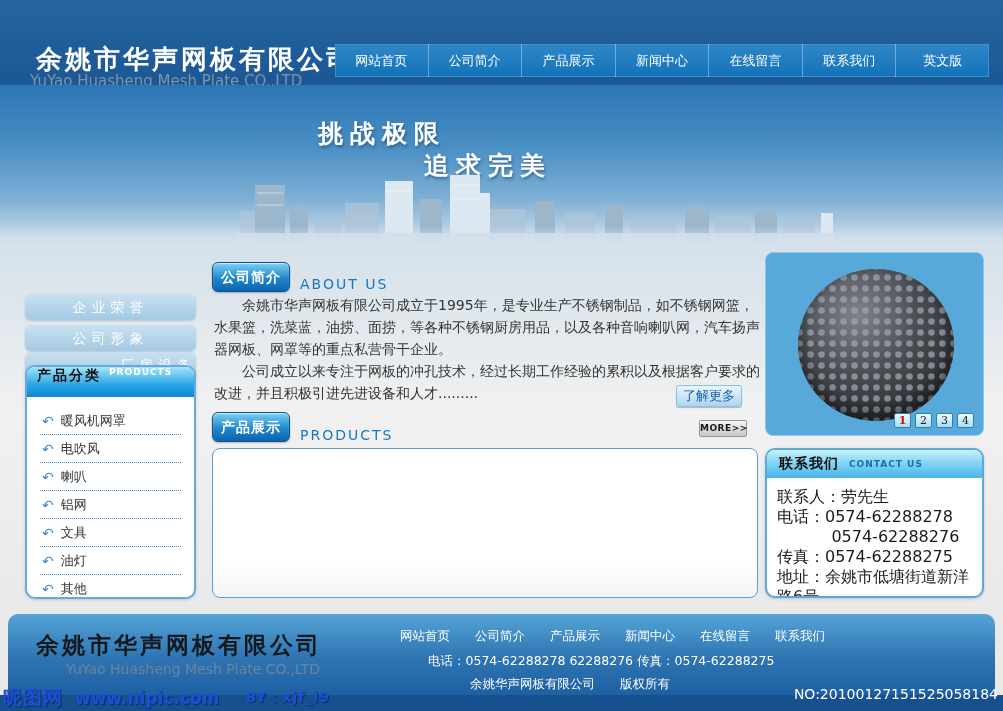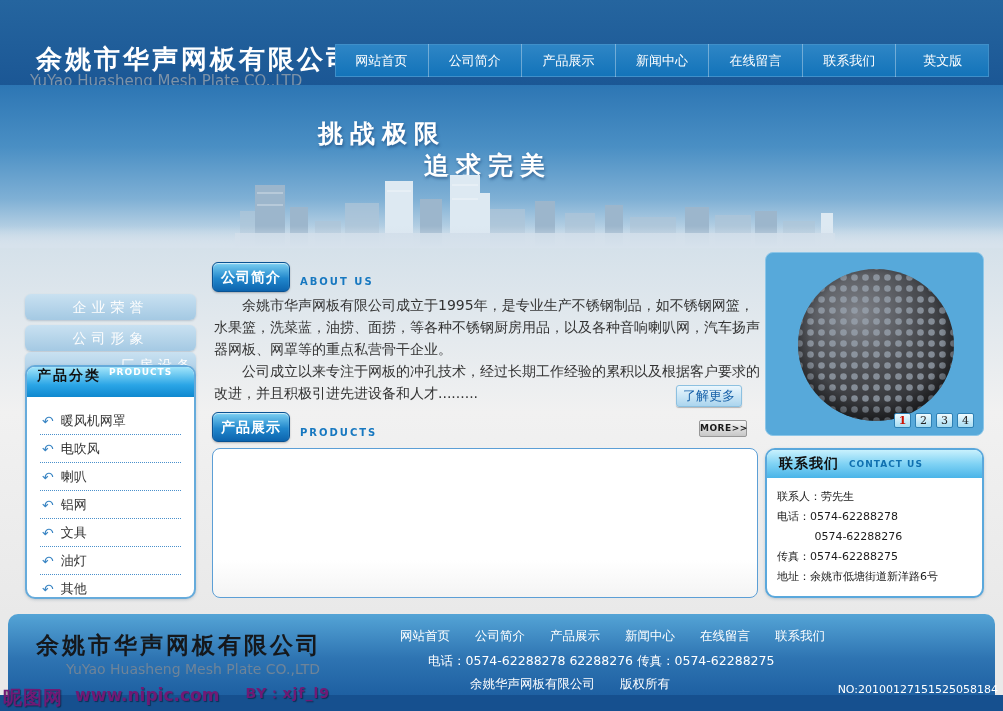--- a/index.html
+++ b/index.html
@@ -49,21 +49,21 @@
   .cat-list { list-style:none; padding:10px 13px 0 13px; }
   .cat-item { display:flex; align-items:center; gap:7px; font-size:13px; color:#333;
               padding:5px 2px 4px; border-bottom:1px dotted #4a90cc; cursor:pointer; }
   .cat-arrow { color:#3b86c4; font-size:14px; line-height:1; }
 
   .sec-btn { position:absolute; width:78px; height:30px; border-radius:6px; cursor:pointer;
              background:linear-gradient(180deg,#7cd0f2,#2187cc 55%,#0c64ae);
              border:1px solid #0a5292; color:#fff; font-size:14px; font-weight:bold;
              text-align:center; line-height:28px; letter-spacing:1px;
              box-shadow:inset 0 1px 1px rgba(255,255,255,.65), 0 1px 2px rgba(0,0,0,.25); }
-  .sec-sub { position:absolute; color:#1778c0; font-size:10px; font-weight:bold; letter-spacing:2px; }
+  .sec-sub { position:absolute; color:#1778c0; font-size:14px; font-weight:normal; letter-spacing:2px; }
 
   .about-text { position:absolute; left:214px; top:46px; width:546px; font-size:14px;
                 color:#333; line-height:22px; }
   .about-text p { text-indent:2em; }
   .more-btn { position:absolute; left:676px; top:137px; width:66px; height:22px; cursor:pointer;
               background:linear-gradient(180deg,#ecf7fd,#abd5ee); border:1px solid #8cc0e0;
               border-radius:3px; color:#1660a8; font-size:13px; text-align:center; line-height:20px;
               box-shadow:0 1px 1px rgba(0,0,0,.25); }
   .more-link { position:absolute; left:699px; top:172px; width:48px; height:17px; cursor:pointer;
                background:linear-gradient(180deg,#f5f5f5,#c7c7c7); border:1px solid #979797;
@@ -81,42 +81,42 @@
               text-align:center; color:#222; font-family:"DejaVu Serif","Liberation Serif",serif; }
   .page-btn.active { color:#cc1100; font-weight:bold; }
 
   .contact-box { position:absolute; left:765px; top:200px; width:219px; height:150px; background:#fff;
                  border:2px solid #5aa8dc; border-radius:10px; overflow:hidden;
                  box-shadow:0 1px 3px rgba(60,90,120,.25); }
   .contact-head { height:28px; display:flex; align-items:center; padding:0 12px;
                   background:linear-gradient(180deg,#c8f1fd 0%,#7fd2f4 50%,#49b4e8 100%); }
   .contact-title { font-size:14px; font-weight:bold; color:#111; letter-spacing:1px; }
   .contact-sub { font-size:9px; font-weight:bold; color:#1070b0; margin-left:10px; letter-spacing:1px; }
-  .contact-body { padding:9px 10px; font-size:11px; color:#1a1a1a; line-height:20px; }
+  .contact-body { padding:9px 10px; font-size:16px; color:#1a1a1a; line-height:20px; }
   .indent { padding-left:3.4em; }
 
   
   .footer { position:absolute; top:614px; left:8px; right:8px; height:81px;
             background:linear-gradient(180deg,#54a4d6 0%,#2e74b2 55%,#1e60a2 100%);
             border-radius:10px 10px 0 0; }
   .f-name { position:absolute; left:28px; top:16px; font-size:23px; font-weight:bold;
             color:#15181c; letter-spacing:3px; }
   .f-en { position:absolute; left:58px; top:47px; font-size:14px; color:#6f8499; }
   .f-nav { position:absolute; left:392px; top:14px; display:flex; gap:25px; color:#fff; font-size:12.5px; }
   .f-nav span { cursor:pointer; white-space:nowrap; }
   .f-phone { position:absolute; left:420px; top:39px; color:#fff; font-size:12.5px; }
   .f-copy { position:absolute; left:462px; top:62px; color:#fff; font-size:12.5px; }
 
   .strip { position:absolute; top:695px; left:0; width:100%; height:16px; background:#16508f; }
-  .watermark { position:absolute; left:3px; bottom:0px; display:flex; align-items:flex-start;
-               color:#701a75; text-shadow:1px 1px 1px rgba(0,0,0,.4); }
+  .watermark { position:absolute; left:3px; bottom:0px; display:flex; align-items:center;
+               color:#1d4ed8; text-shadow:1px 1px 1px rgba(0,0,0,.4); }
   .wm-logo { font-size:19px; font-weight:900; letter-spacing:1px; }
   .wm-site { font-size:17px; font-weight:bold; margin-left:12px; }
   .wm-by { font-size:14px; font-weight:bold; margin-left:26px; letter-spacing:1px; }
-  .wm-no { position:absolute; right:5px; bottom:15px; font-size:11px; color:#fff; }
+  .wm-no { position:absolute; right:5px; bottom:9px; font-size:14px; color:#fff; }
 </style>
 </head>
 <body>
 
 <div id="page">
 
   <div class="header">
     <div class="co-name">余姚市华声网板有限公司</div>
     <div class="co-name-en">YuYao Huasheng Mesh Plate CO.,LTD</div>
     <div class="nav">

